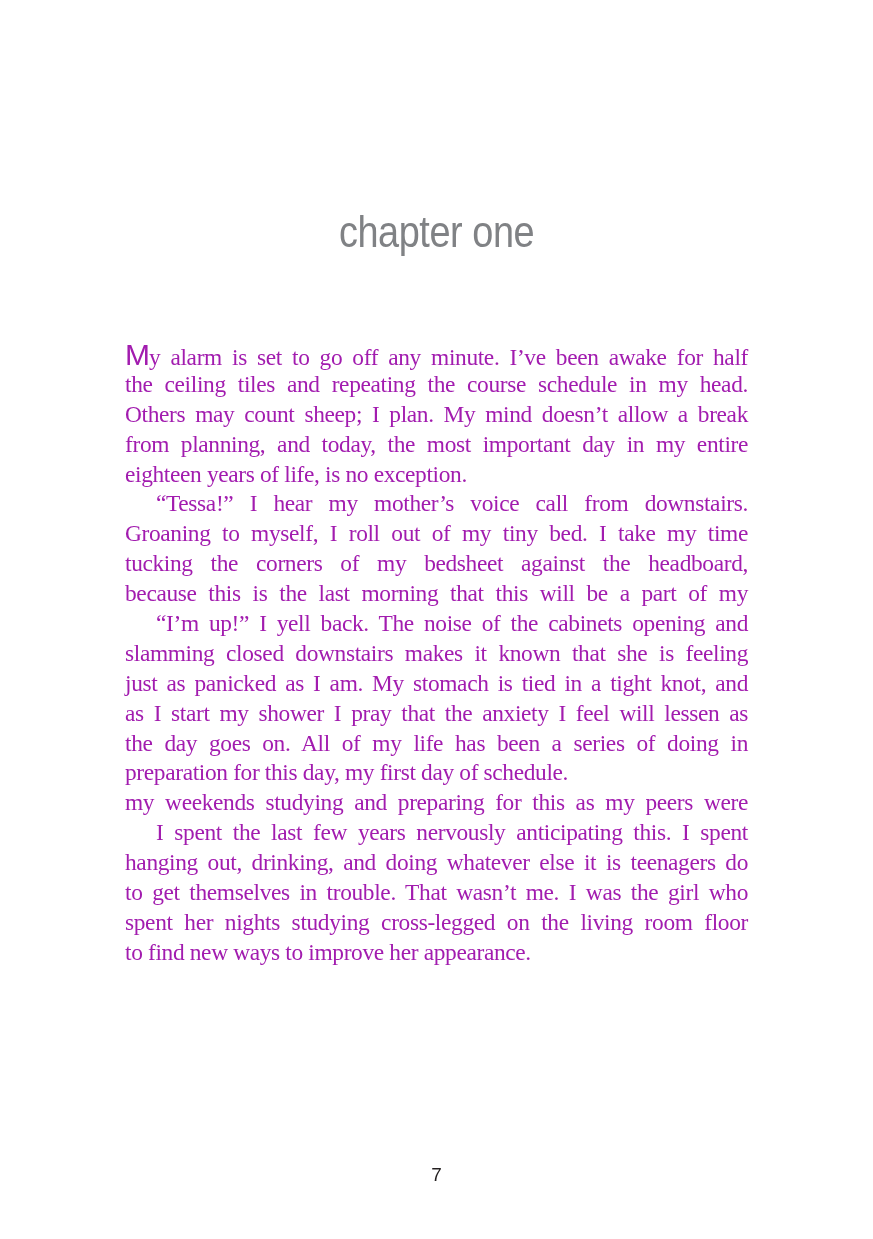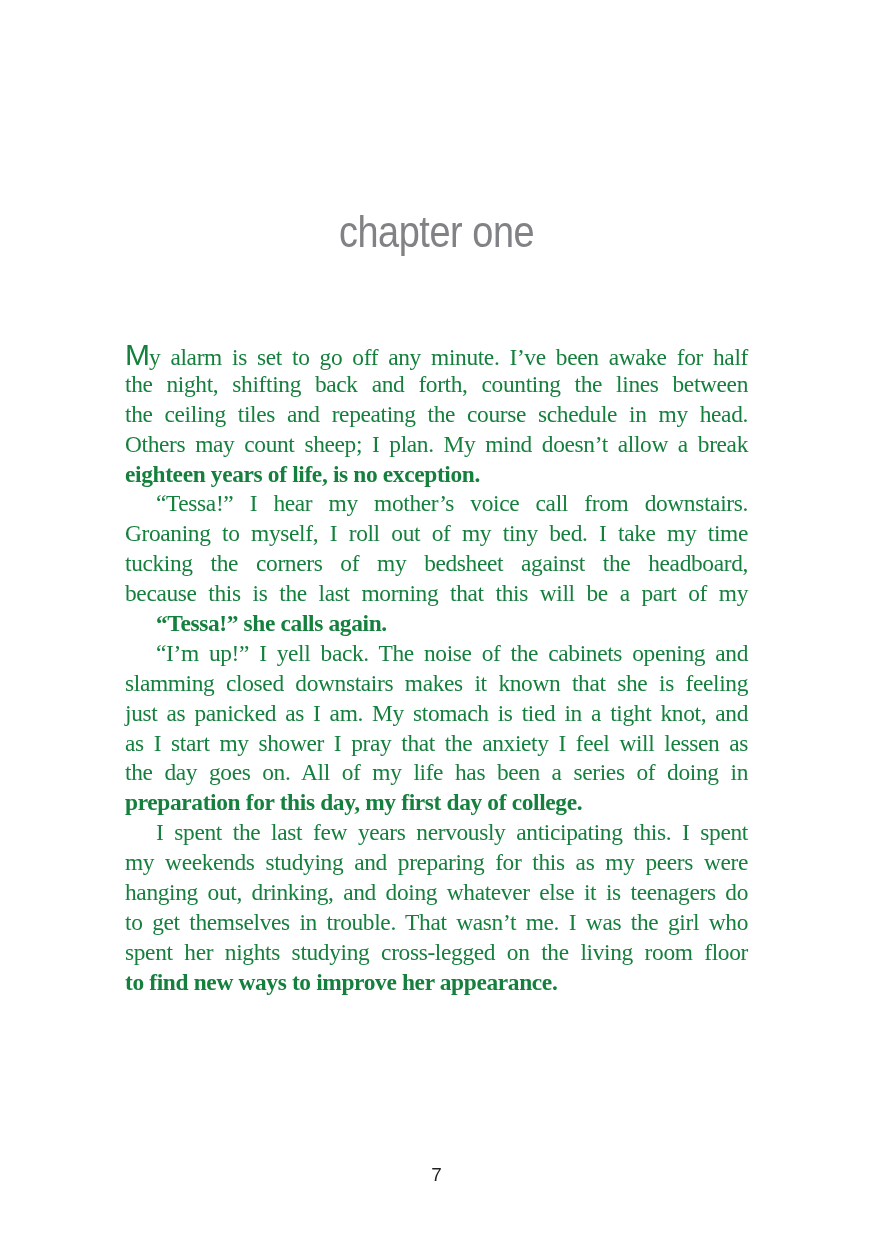--- a/index.html
+++ b/index.html
@@ -34,34 +34,33 @@
       transform-origin: 437px 0;
       line-height: 56px;
     }
     .body-text {
       position: absolute;
       left: 125px;
       top: 340px;
       width: 623px;
       font-family: "Liberation Serif", "DejaVu Serif", serif;
       font-size: 23.4px;
-      color: #15803d;
+      color: #a21caf;
     }
     .line {
       display: block;
       height: 29.9px;
       line-height: 29.9px;
       white-space: nowrap;
       text-align: justify;
       text-align-last: justify;
       letter-spacing: -0.35px;
     }
     .line.last {
       text-align-last: left;
-      font-weight: bold;
     }
     .line.indent {
       padding-left: 31px;
     }
     .dropcap {
       font-family: "Liberation Sans", "DejaVu Sans", sans-serif;
       font-size: 30px;
       font-weight: normal;
       line-height: 1;
       letter-spacing: -1px;
@@ -81,49 +80,46 @@
 <body>
 
 <div class="page">
 
   <div class="chapter-title">chapter one</div>
 
   <div class="body-text">
 
     <div>
       <span class="line"><span class="dropcap">M</span><span>y alarm is set to go off any minute. I’ve been awake for half</span></span>
-      <span class="line">the night, shifting back and forth, counting the lines between</span>
       <span class="line">the ceiling tiles and repeating the course schedule in my head.</span>
       <span class="line">Others may count sheep; I plan. My mind doesn’t allow a break</span>
+      <span class="line">from planning, and today, the most important day in my entire</span>
       <span class="line last">eighteen years of life, is no exception.</span>
     </div>
 
     <div>
       <span class="line indent">“Tessa!” I hear my mother’s voice call from downstairs.</span>
       <span class="line">Groaning to myself, I roll out of my tiny bed. I take my time</span>
       <span class="line">tucking the corners of my bedsheet against the headboard,</span>
       <span class="line">because this is the last morning that this will be a part of my</span>
     </div>
 
-    <div>
-      <span class="line indent last">“Tessa!” she calls again.</span>
-    </div>
 
     <div>
       <span class="line indent">“I’m up!” I yell back. The noise of the cabinets opening and</span>
       <span class="line">slamming closed downstairs makes it known that she is feeling</span>
       <span class="line">just as panicked as I am. My stomach is tied in a tight knot, and</span>
       <span class="line">as I start my shower I pray that the anxiety I feel will lessen as</span>
       <span class="line">the day goes on. All of my life has been a series of doing in</span>
-      <span class="line last">preparation for this day, my first day of college.</span>
+      <span class="line last">preparation for this day, my first day of schedule.</span>
     </div>
 
     <div>
+      <span class="line">my weekends studying and preparing for this as my peers were</span>
       <span class="line indent">I spent the last few years nervously anticipating this. I spent</span>
-      <span class="line">my weekends studying and preparing for this as my peers were</span>
       <span class="line">hanging out, drinking, and doing whatever else it is teenagers do</span>
       <span class="line">to get themselves in trouble. That wasn’t me. I was the girl who</span>
       <span class="line">spent her nights studying cross-legged on the living room floor</span>
       <span class="line last">to find new ways to improve her appearance.</span>
     </div>
 
   </div>
 
   <div class="page-number">7</div>
 

